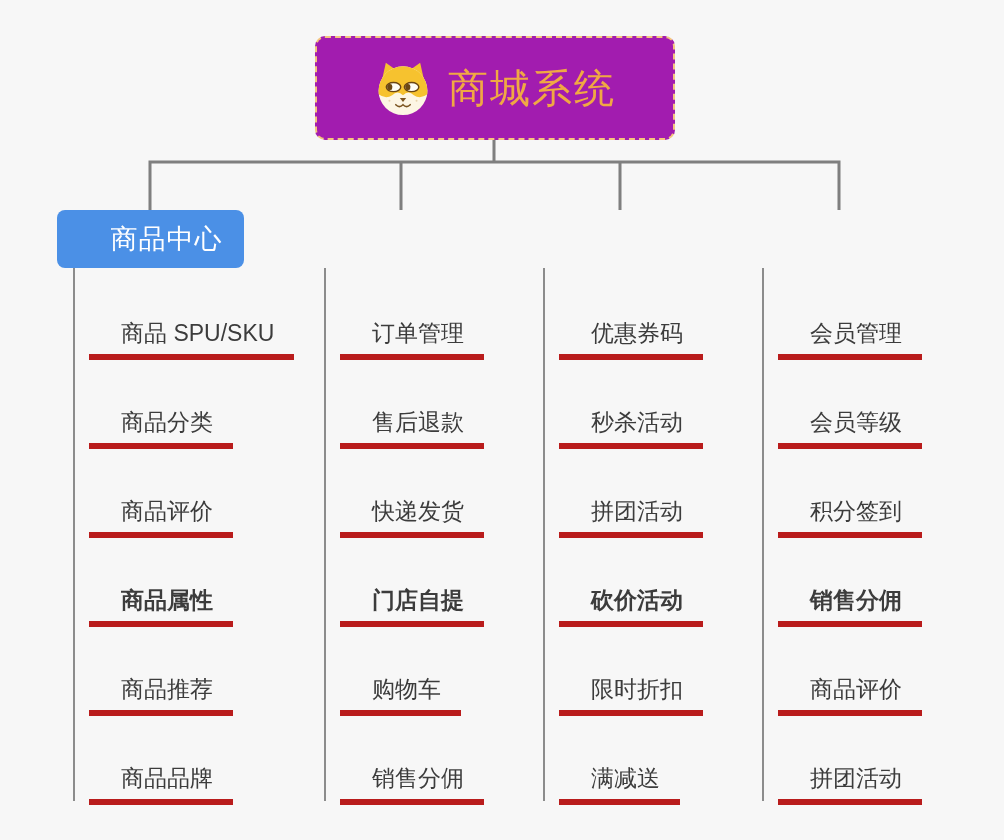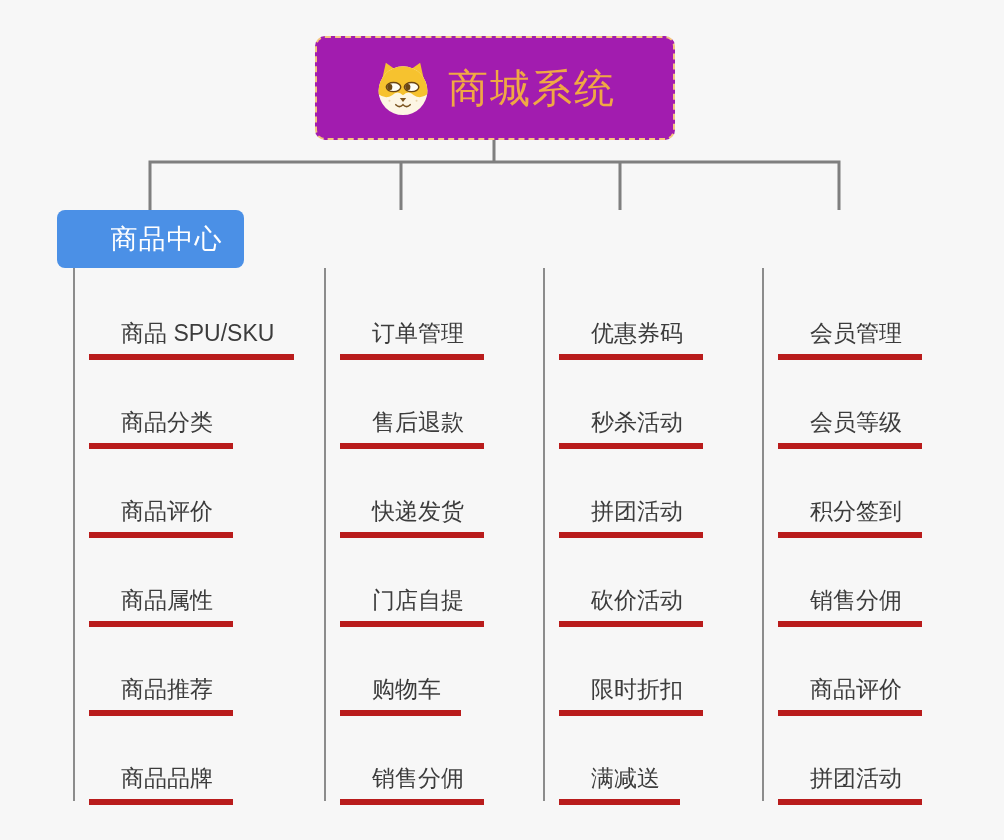--- a/index.html
+++ b/index.html
@@ -83,21 +83,21 @@
     font-size: 23px;
     color: #3c3c3c;
     padding: 0 20px 6px 32px;
     border-bottom: 6px solid #b91c1c;
     white-space: nowrap;
     background: transparent;
   }
   .leaf-top-0 { top: 50px; }
   .leaf-top-1 { top: 139px; }
   .leaf-top-2 { top: 228px; }
-  .leaf-top-3 { top: 317px; }
+  .leaf-top-3 { top: 317px; font-weight: bold; }
   .leaf-top-4 { top: 406px; }
   .leaf-top-5 { top: 495px; }
 </style>
 </head>
 <body>
 
 <div id="canvas">
 
   <svg id="connectors" viewBox="0 0 1004 840" xmlns="http://www.w3.org/2000/svg">
     <path d="M494 140 V162 M148.5 162 H840.5 M150 162 V210 M401 162 V210 M620 162 V210 M839 162 V210" stroke="#7f7f7f" stroke-width="3" fill="none"></path>

